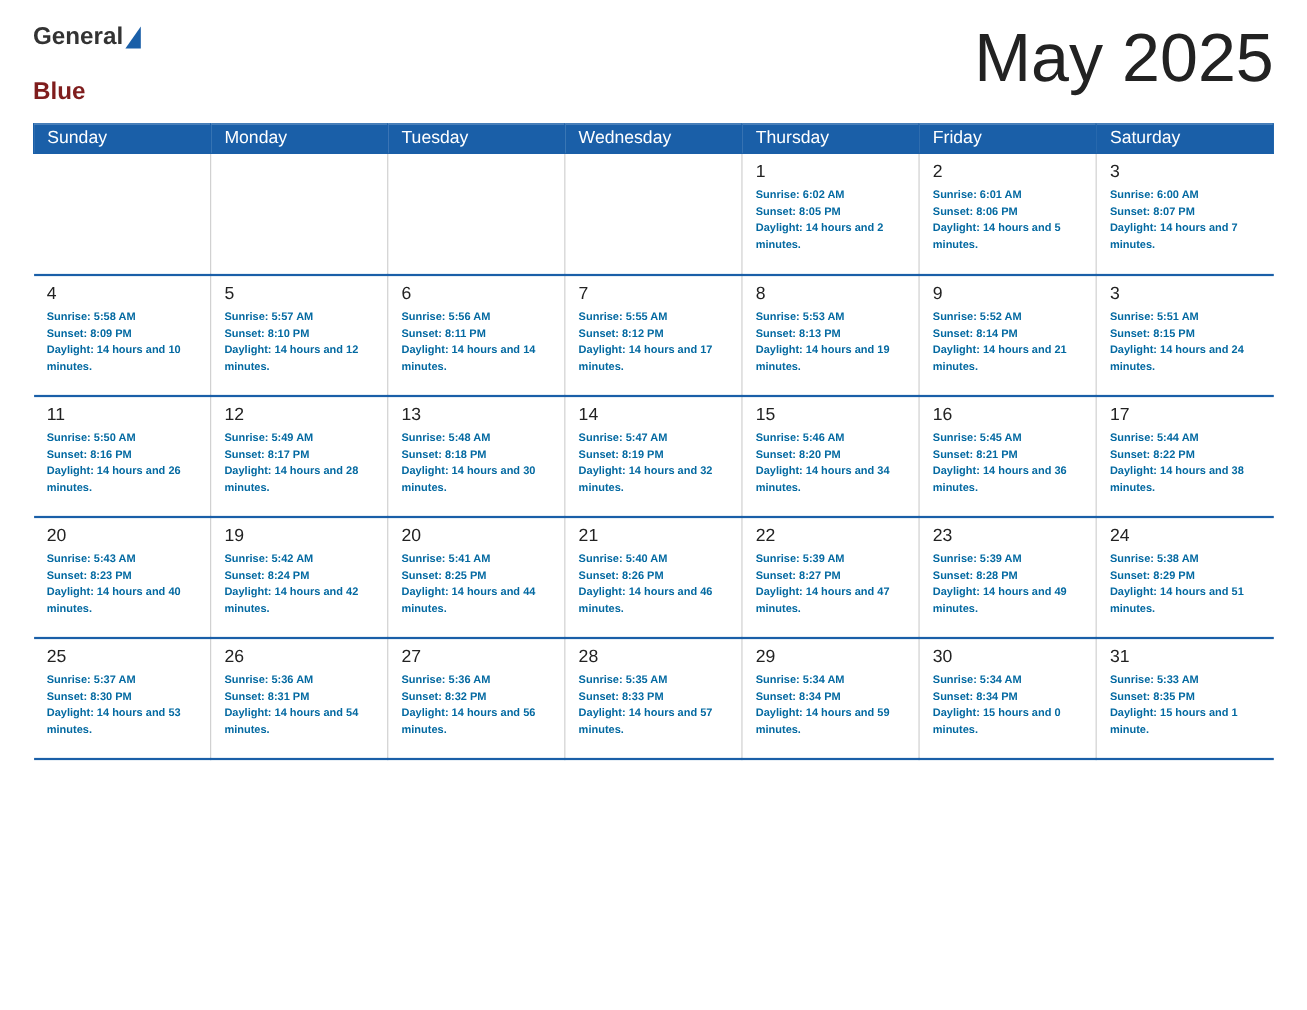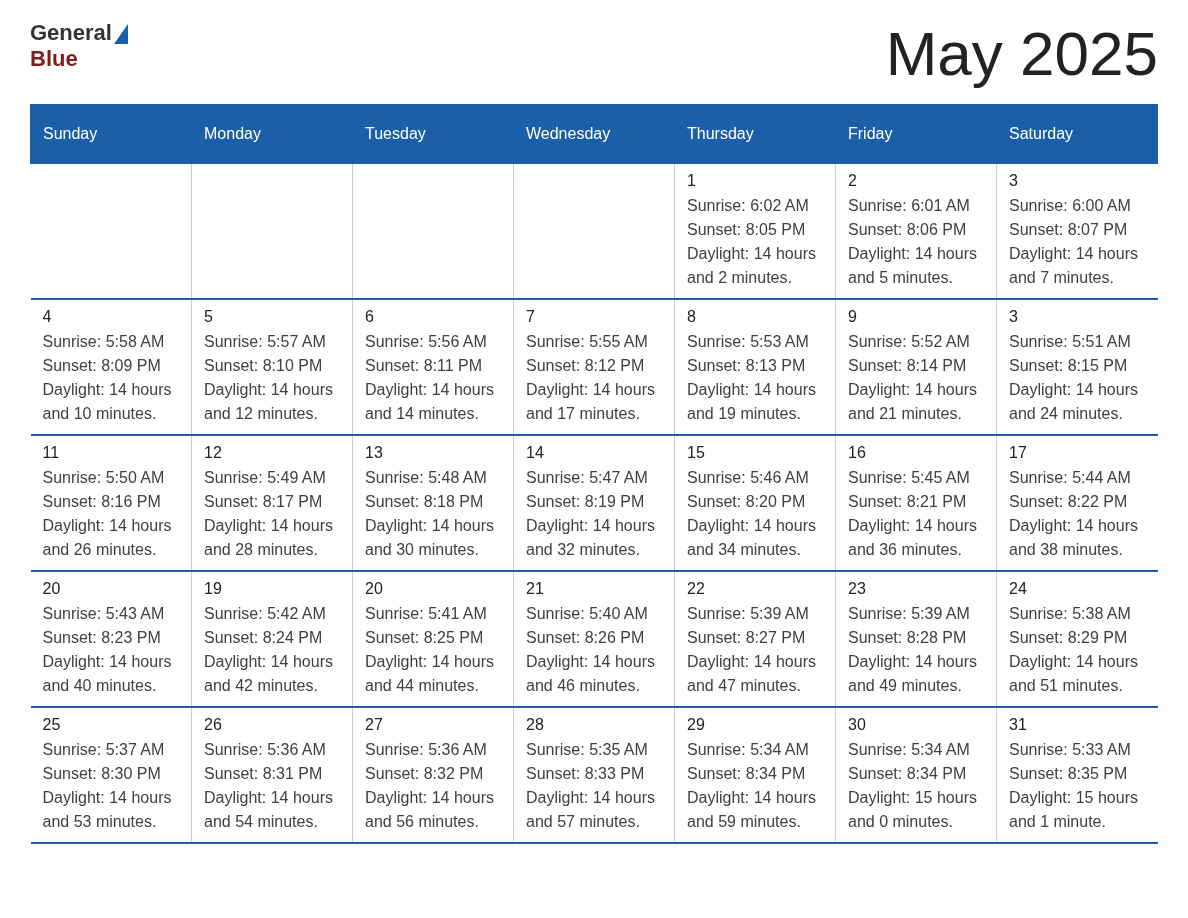--- a/index.html
+++ b/index.html
@@ -34,20 +34,21 @@
       width: 0;
       height: 0;
       border-left: 14px solid transparent;
       border-bottom: 20px solid #1a5fa8;
       margin-left: 2px;
       margin-top: 2px;
     }
     .logo-inner {
       display: flex;
       flex-direction: column;
+      gap: 24px;
     }
     .logo-row1 {
       display: flex;
       align-items: center;
     }
     .title-area {
       text-align: right;
     }
     .month-title {
       font-size: 62px;
@@ -64,21 +65,21 @@
       width: 100%;
       border-collapse: collapse;
     }
     thead tr {
       background-color: #1a5fa8;
     }
     thead th {
       color: #fff;
       font-size: 16px;
       font-weight: normal;
-      padding: 20px 12px;
+      padding: 4px 12px;
       text-align: left;
       border: 1px solid #1a5fa8;
       margin-top: 48px;
     }
     tbody tr {
       border-bottom: 2px solid #1a5fa8;
     }
     tbody td {
       vertical-align: top;
       padding: 8px 12px;
@@ -91,23 +92,24 @@
     tbody td:last-child {
       border-right: none;
     }
     .day-number {
       font-size: 16px;
       color: #222;
       font-weight: normal;
       margin-bottom: 4px;
     }
     .day-info {
-      font-size: 16px;
-      color: #404040;
+      font-size: 10px;
+      color: #0369a1;
       line-height: 1.5;
+      font-weight: bold;
     }
     .empty-cell {
       background: #fff;
     }
   </style>
 </head>
 <body>
 
 <div class="header">
   <div class="logo">

